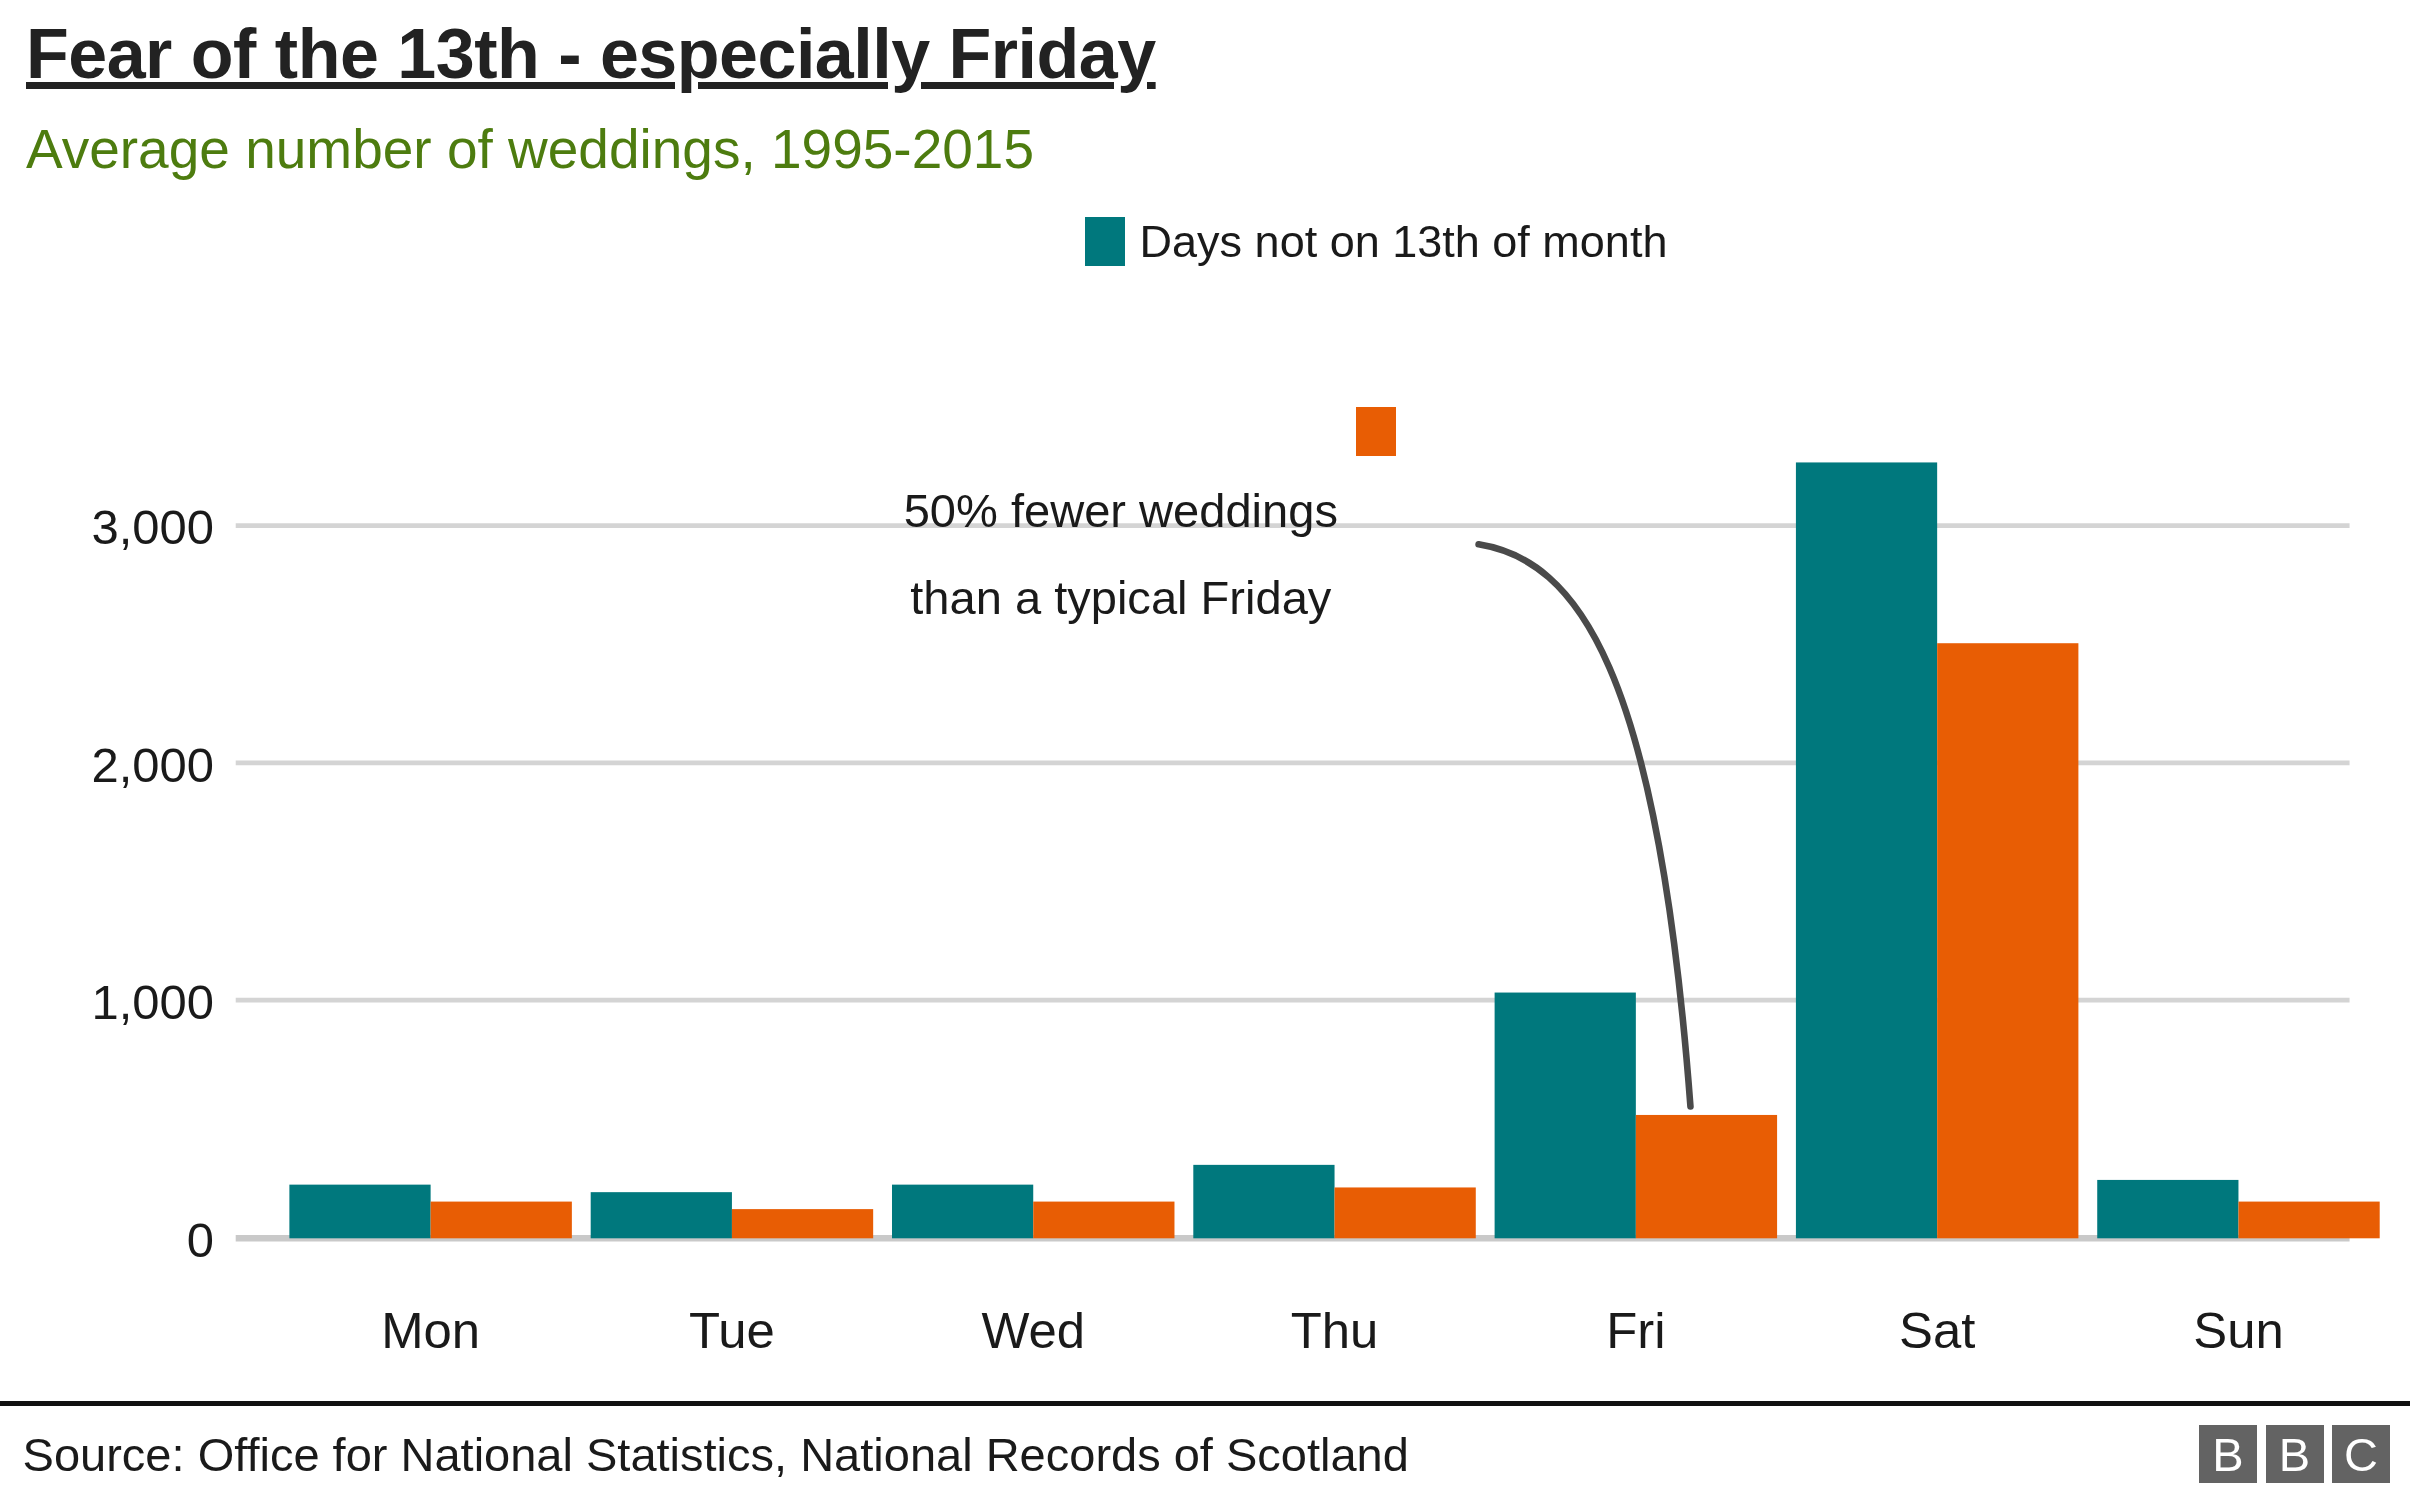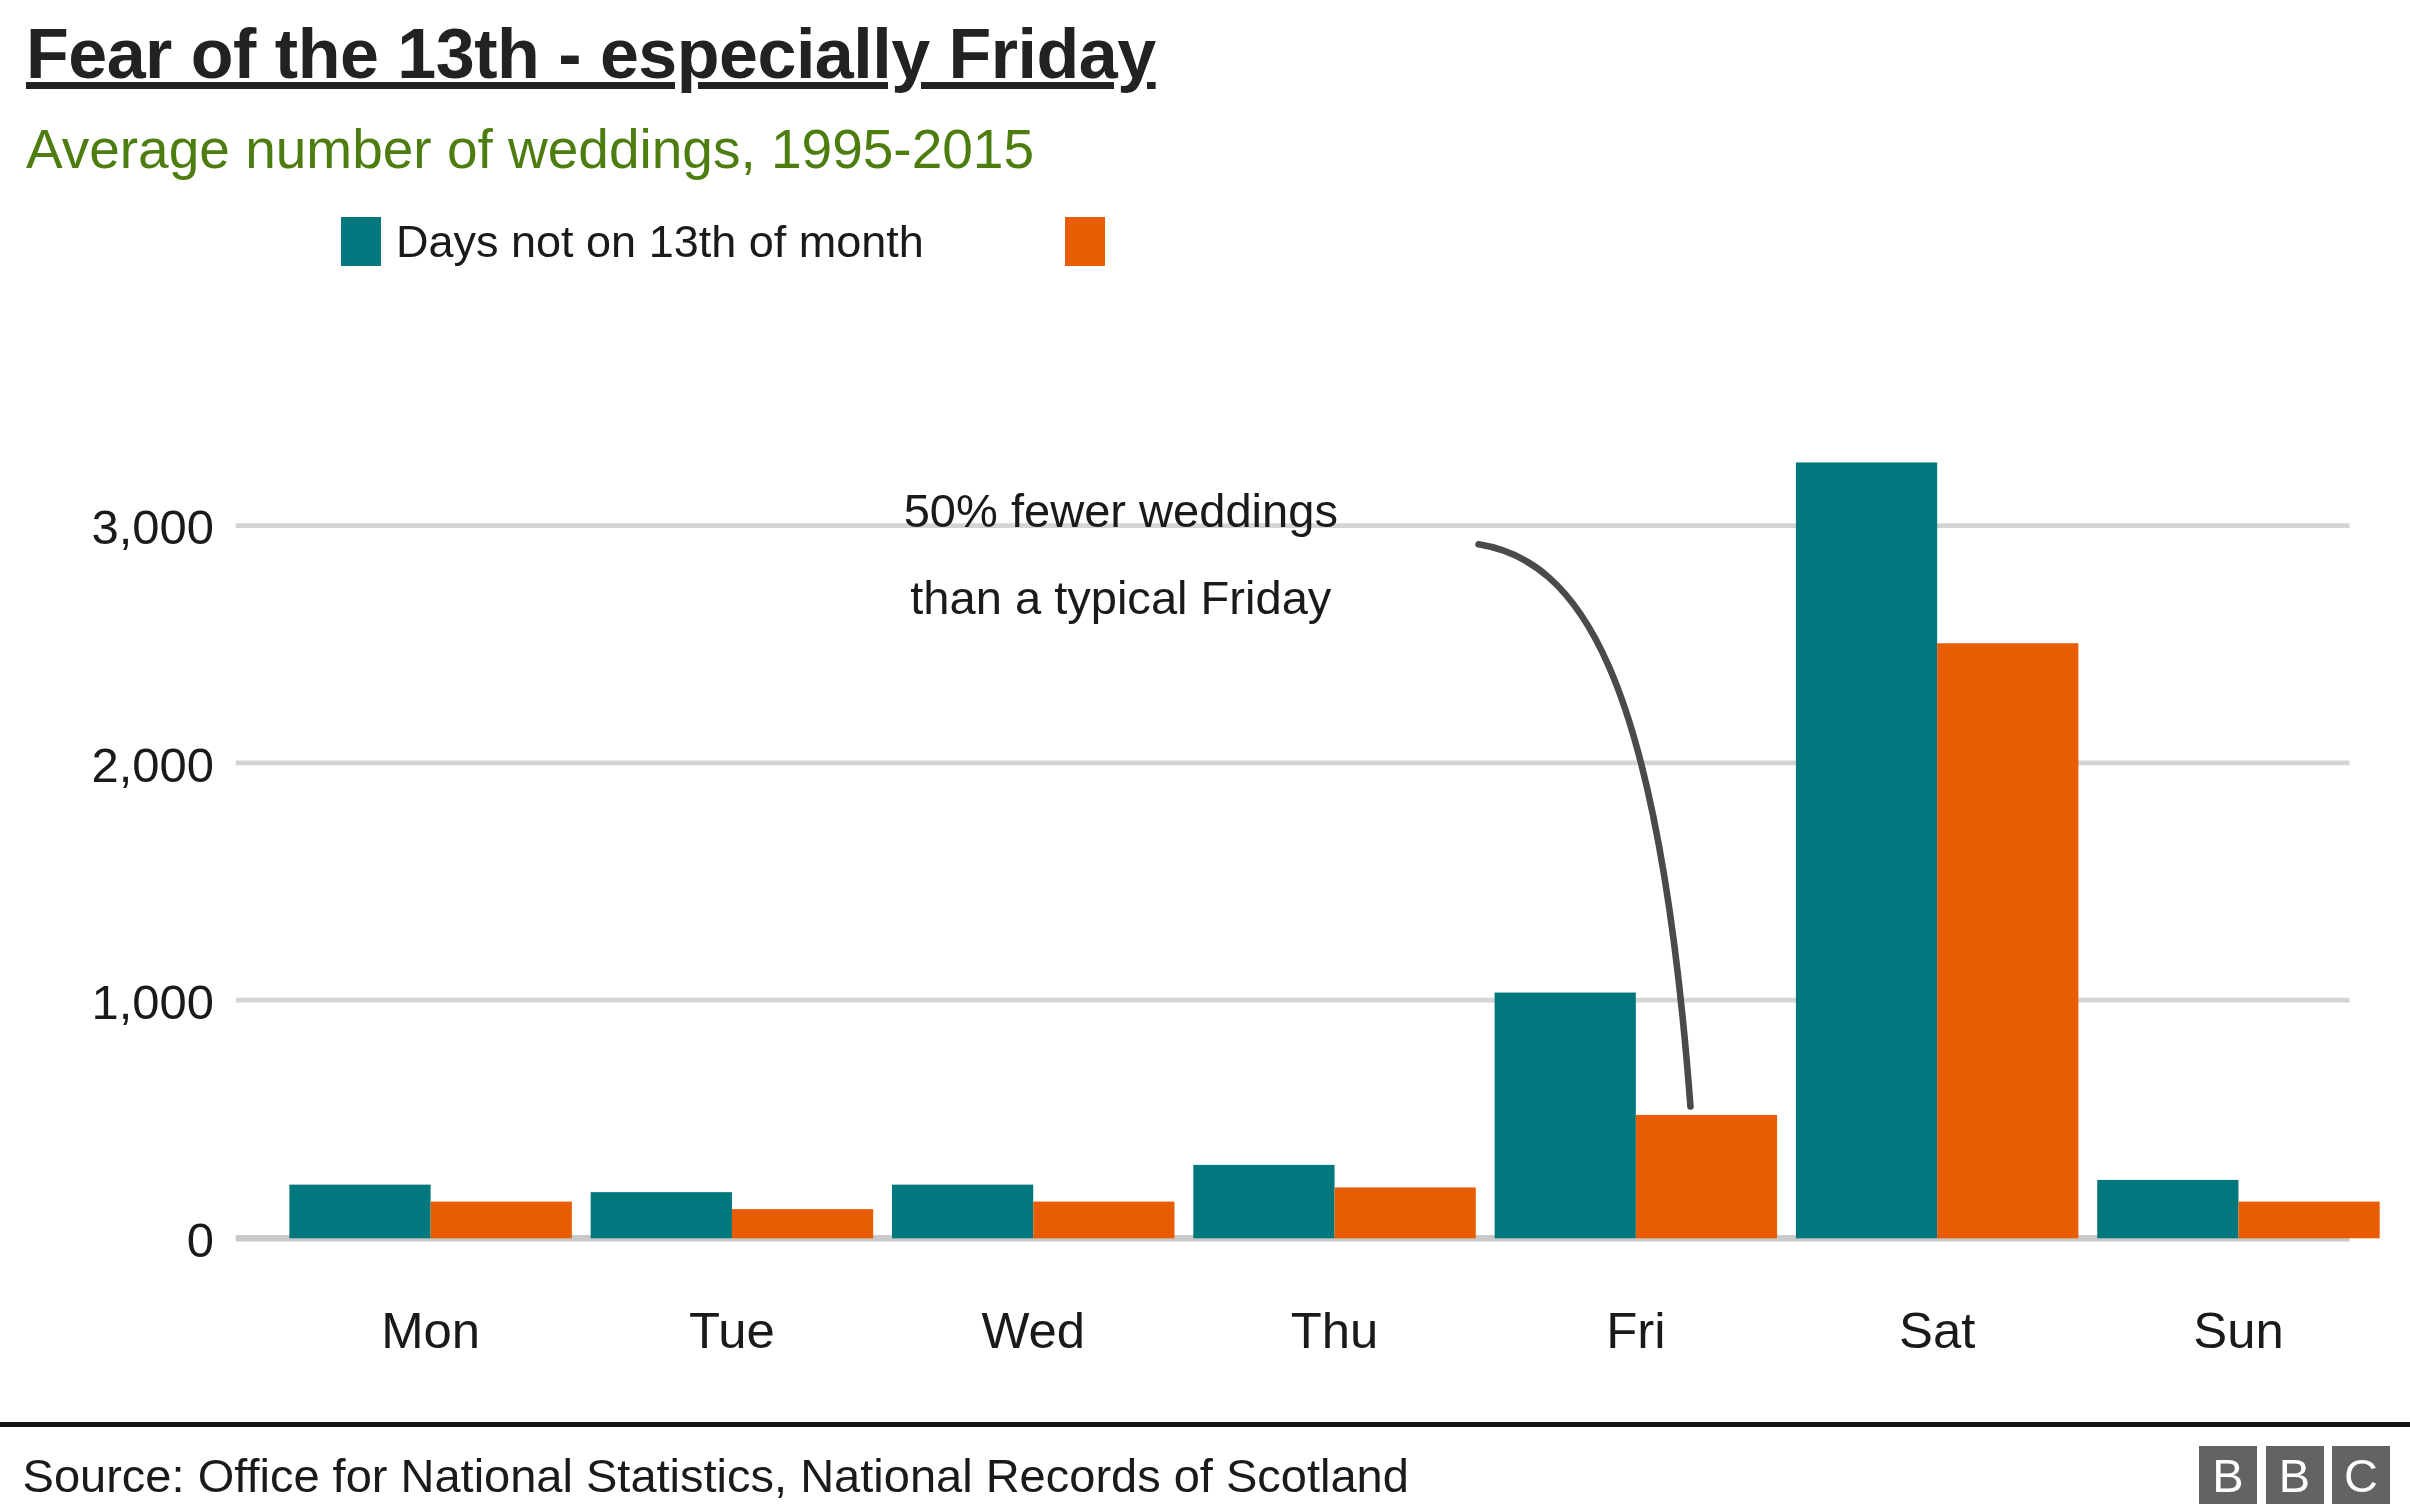--- a/index.html
+++ b/index.html
@@ -38,20 +38,21 @@
     margin: 26px 0 0 0;
     white-space: nowrap;
   }
 
   
   #legend {
     display: flex;
     align-items: center;
     margin: 38px 0 0 341px;
     gap: 141px;
+    flex-direction: column;
   }
   .legend-item {
     display: flex;
     align-items: center;
     gap: 15px;
   }
   .legend-swatch {
     width: 40px;
     height: 49px;
     display: block;
@@ -108,21 +109,21 @@
     stroke-width: 7;
     stroke-linecap: round;
   }
 
   
   #footer {
     position: absolute;
     left: 0;
     bottom: 0;
     width: 2411px;
-    height: 84px;
+    height: 105px;
     border-top: 5.6px solid #111111;
     box-sizing: border-box;
   }
   #source-text {
     position: absolute;
     left: 22.6px;
     top: 21px;
     font-size: 47px;
     color: #1a1a1a;
     white-space: nowrap;

